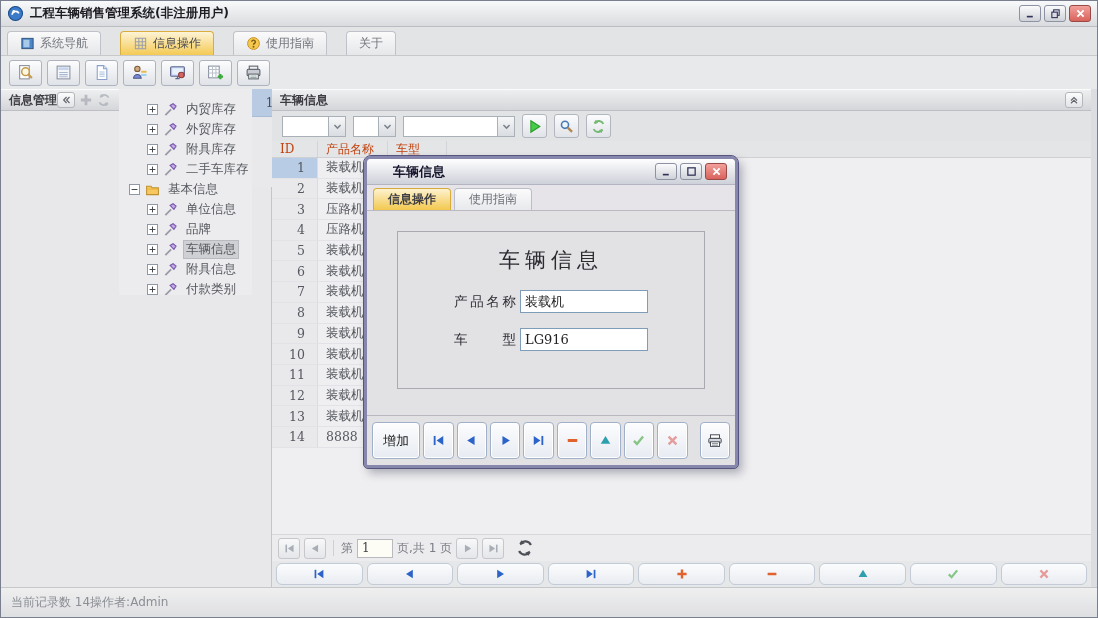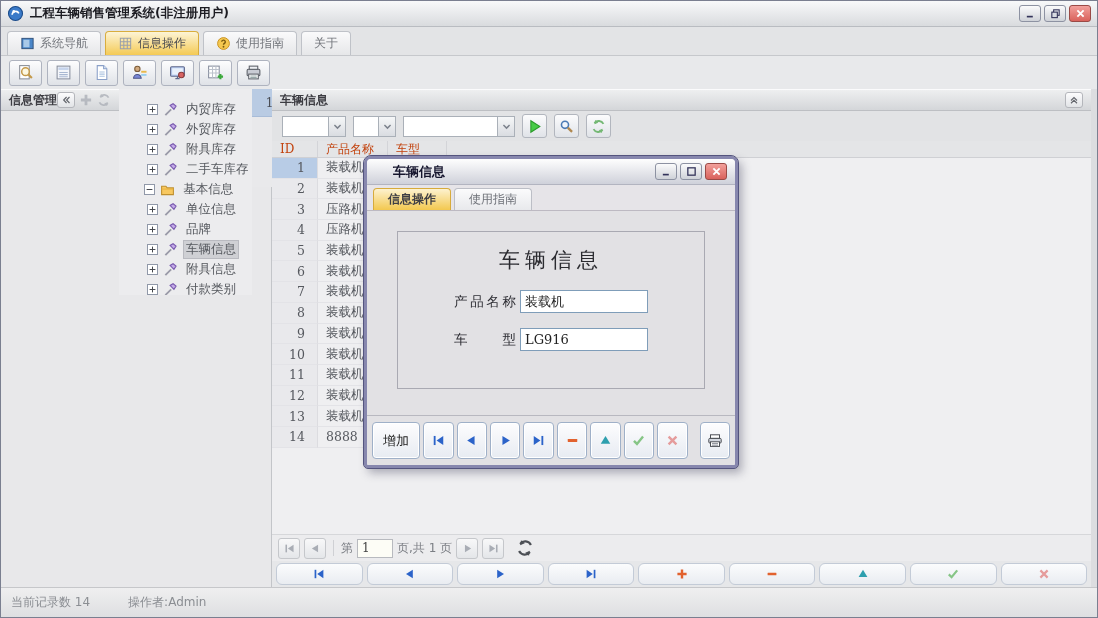--- a/index.html
+++ b/index.html
@@ -15,21 +15,21 @@
   .titlebar .app-icon { width:17px; height:17px; margin-right:6px; }
   .titlebar .title { font-weight:bold; color:#1c1c22; font-size:12.5px; }
   .win-controls { margin-left:auto; display:flex; gap:3px; }
   .winbtn { width:22px; height:17px; border:1px solid #8d92a2; border-radius:3px;
             background:linear-gradient(#fbfbfc,#cfd2d8); display:flex; align-items:center; justify-content:center; cursor:default; }
   .winbtn svg { width:11px; height:11px; }
   .winbtn.close { background:linear-gradient(#f2a09b,#d9625c); border-color:#9a4a46; }
 
   
   .tabbar { height:29px; background:#e3e4e6; border-bottom:1px solid #c6c8cc; display:flex; align-items:flex-end;
-            padding:0 6px; gap:4px; flex:0 0 auto; }
+            padding:0 6px; gap:19px; flex:0 0 auto; }
   .tab { height:24px; display:flex; align-items:center; gap:5px; padding:0 12px; border:1px solid #bfc2c8;
          border-bottom:none; border-radius:4px 4px 0 0; background:linear-gradient(#fafafb,#e6e7e9); color:#73767c; }
   .tab.active { background:linear-gradient(#fdf4d5,#f4ca55); border-color:#d9ad3d; color:#4a4a50; }
   .tab .ticn { width:15px; height:15px; display:inline-flex; }
   .tab .ticn svg { width:100%; height:100%; }
 
   
   .toolbar { height:33px; background:#e8e9eb; display:flex; align-items:center; gap:5px; padding:0 8px; flex:0 0 auto; }
   .toolbtn { width:33px; height:26px; border:1px solid #aeb3bf; border-radius:3px;
              background:linear-gradient(#fdfdfe,#dfe2e7); display:flex; align-items:center; justify-content:center; }
@@ -101,21 +101,21 @@
   .pgref { width:18px; height:18px; margin-left:8px; display:inline-flex; }
   .pgref svg { width:100%; height:100%; }
 
   .navrow { height:26px; background:#e6e7e9; display:flex; gap:4px; padding:2px 4px; flex:0 0 auto; }
   .navbtn { flex:1; border:1px solid #c3cbd7; border-radius:6px; background:linear-gradient(#fbfcfd,#e9ecf1);
             display:flex; align-items:center; justify-content:center; }
   .navbtn svg { width:12px; height:12px; }
 
   
   .statusbar { height:30px; background:linear-gradient(#efeff0,#dedfe1); border-top:1px solid #c6c7ca;
-               display:flex; align-items:center; padding:0 10px; gap:38px; color:#8b8e93; flex:0 0 auto; }
+               display:flex; align-items:center; padding:0 10px; color:#8b8e93; flex:0 0 auto; }
 
   
   .dialog { position:absolute; left:363px; top:155px; width:374px; height:312px; border:3px solid #8787ae;
             outline:1px solid #54547e; border-radius:7px 7px 4px 4px; background:#e2e1e4;
             box-shadow:4px 5px 10px rgba(40,40,70,.35); display:flex; flex-direction:column; }
   .dlg-title { height:26px; background:linear-gradient(#fefefe,#cfd1da); border-bottom:1px solid #b2b4c0;
                border-radius:4px 4px 0 0; display:flex; align-items:center; padding:0 8px 0 26px; }
   .dlg-title .dtext { font-weight:bold; color:#15152d; font-size:13px; }
   .dlg-controls { margin-left:auto; display:flex; gap:3px; }
   .dlg-tabs { height:26px; background:#e6e4e8; border-bottom:1px solid #bdb9c2; display:flex; align-items:flex-end;
@@ -342,21 +342,21 @@
               </svg>
             </span>
             <span class="ticon">
               <svg viewBox="0 0 14 14">
                 <path d="M2.2 12.2 L7.6 6.8" stroke="#9a9aa8" stroke-width="1.7"></path>
                 <path d="M6.6 3.2 L10.2 6.8 L12.2 3.8 L9.4 1.6 Z" fill="#c3aae6" stroke="#7a5ab0"></path>
               </svg>
             </span>
             <span class="tlabel">二手车库存</span>
           </div>
-          <div class="titem" style="padding-left: 10px; justify-content: center;">
+          <div class="titem" style="padding-left: 10px;">
             <span class="texp">
               <svg viewBox="0 0 11 11">
                 <rect x="0.5" y="0.5" width="10" height="10" fill="#fff" stroke="#9098a8"></rect>
                 <path d="M2.6 5.5h5.8" stroke="#45484e" stroke-width="1"></path>
               </svg>
             </span>
             <span class="ticon">
               <svg viewBox="0 0 14 14">
                 <path d="M1.5 4 h4 l1.2 1.5 h5.8 V11.8 H1.5 Z" fill="#f8c860" stroke="#bf9030"></path>
                 <path d="M1.5 6.6 h11" stroke="#eab340" stroke-width="1"></path>

